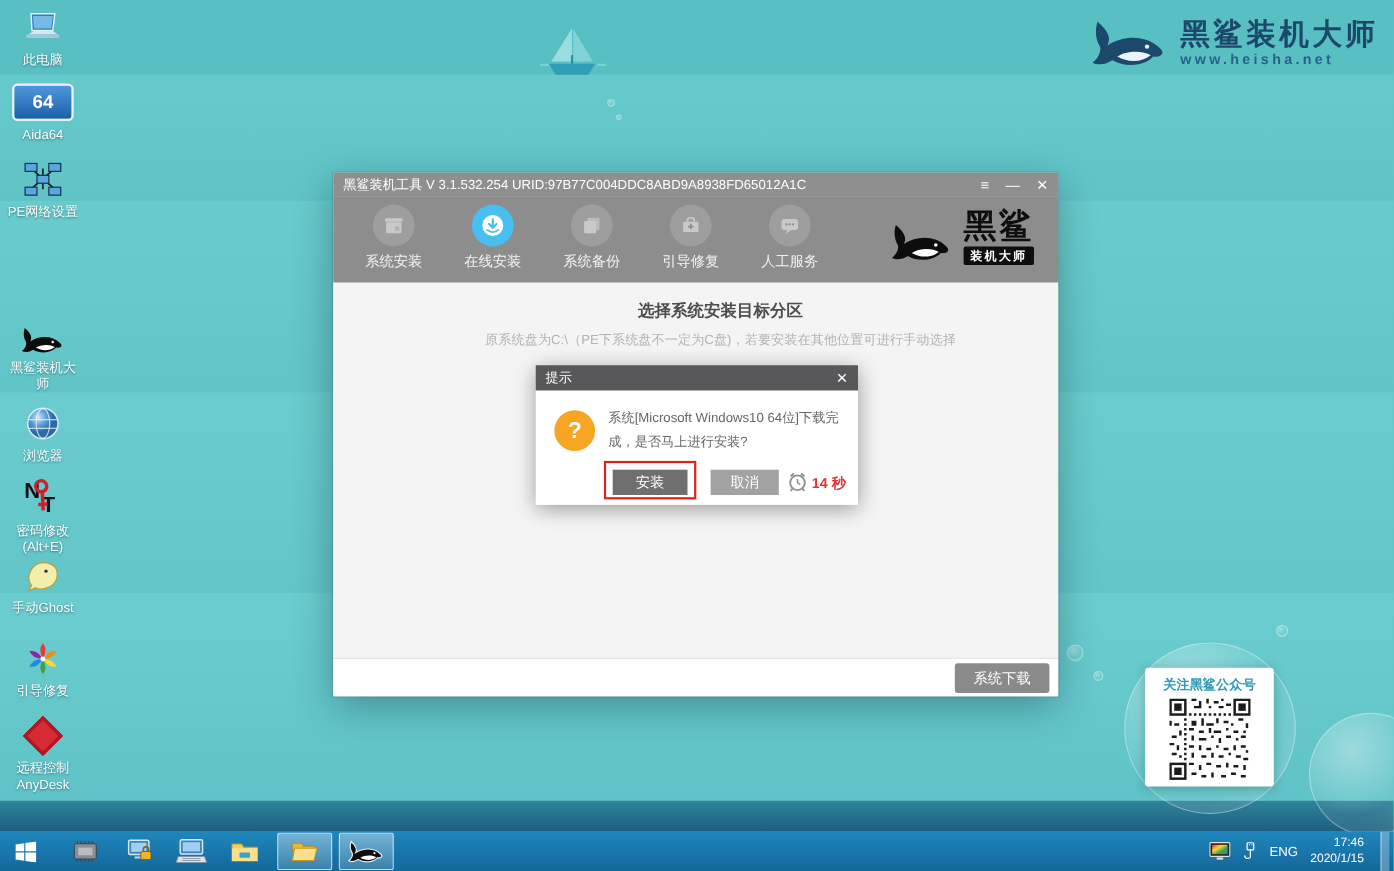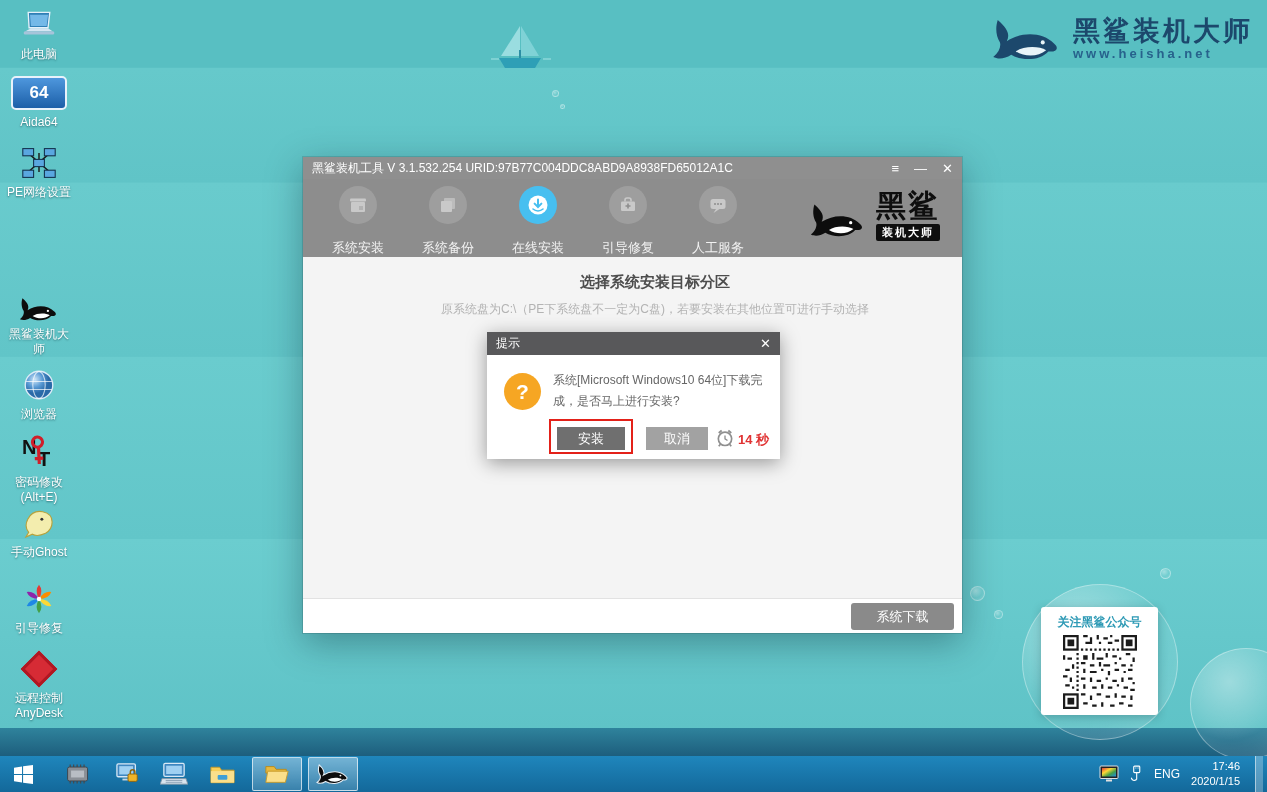--- a/index.html
+++ b/index.html
@@ -49,34 +49,34 @@
     background:#d62b35; box-shadow:inset 0 0 0 3px #b01722; }
   
   .win { position:absolute; left:303px; top:157px; width:659px; height:476px;
     background:#f4f4f4; box-shadow:0 10px 34px rgba(0,30,40,.35), 0 0 0 1px rgba(0,0,0,.12); }
   .win-title { height:22px; background:#8f8f8f; color:#fff; font-size:12px;
     display:flex; align-items:center; padding:0 9px; }
   .win-controls { margin-left:auto; display:flex; gap:15px; font-size:13px; line-height:1; }
   .win-controls span { cursor:pointer; }
   .win-nav { height:78px; background:#8d8d8d; position:relative; display:flex; padding-left:10px; }
   .tab { width:90px; display:flex; flex-direction:column; align-items:center; padding-top:7px;
-    color:#f2f2f2; font-size:13px; cursor:pointer;justify-content:space-between; }
+    color:#f2f2f2; font-size:13px; cursor:pointer; }
   .tab-circle { width:38px; height:38px; border-radius:50%; background:#9e9e9e;
     display:flex; align-items:center; justify-content:center; margin-bottom:5px; }
   .tab.active .tab-circle { background:#47bff0; }
   .nav-logo { position:absolute; right:22px; top:12px; display:flex; align-items:flex-end; gap:9px; }
   .nav-logo-txt1 { font-size:30px; font-weight:900; color:#0e0e0e; letter-spacing:2px; line-height:1; }
   .nav-logo-txt2 { display:inline-block; margin-top:3px; font-size:11px; font-weight:bold;
     color:#fff; background:#0e0e0e; padding:1px 6px; border-radius:2px; letter-spacing:2px; }
   .win-body { position:absolute; left:0; top:100px; right:0; bottom:35px; background:#f4f4f4;padding-left:45px; }
   .heading { margin-top:16px; text-align:center; font-size:15px; font-weight:bold; color:#4d4d4d; }
   .subheading { margin-top:9px; text-align:center; font-size:12px; color:#b3b3b3; }
   .win-footer { position:absolute; left:0; right:0; bottom:0; height:35px; background:#fff;
     border-top:1px solid #e2e2e2; }
-  .dl-btn { position:absolute; right:8px; top:4px; width:103px; height:27px;
+  .dl-btn { position:absolute; right:8px; top:4px; width:86px; height:27px;
     background:#8a8a8a; color:#fff; font-size:13px; border:none; border-radius:3px; cursor:pointer;
     font-family:inherit; }
   
   .dialog { position:absolute; left:487px; top:332px; width:293px; height:127px;
     background:#fff; box-shadow:0 4px 18px rgba(0,0,0,.38); }
   .dlg-title { height:23px; background:#58585a; color:#fff; font-size:12px;
     display:flex; align-items:center; padding:0 9px; }
   .dlg-close { margin-left:auto; cursor:pointer; font-size:13px; }
   .q-circle { position:absolute; left:17px; top:41px; width:37px; height:37px; border-radius:50%;
     background:#f6a623; color:#fff; font-size:21px; font-weight:bold;
@@ -316,38 +316,38 @@
     <div class="tab">
       <div class="tab-circle">
         <svg width="20" height="20" viewBox="0 0 20 20" fill="#c9c9c9">
           <rect x="3" y="7" width="14" height="10" rx="1"></rect>
             <rect x="2" y="3.5" width="16" height="3" rx="1"></rect>
           <rect x="11" y="11" width="4" height="4" fill="#b2b2b2"></rect>
         </svg>
       </div>
       <span>系统安装</span>
     </div>
-    <div class="tab">
-      <div class="tab-circle">
-        <svg width="20" height="20" viewBox="0 0 20 20" fill="#c9c9c9">
-          <rect x="6" y="3" width="11" height="11" rx="1" fill="#bcbcbc"></rect>
-          <rect x="3" y="6" width="11" height="11" rx="1"></rect>
-        </svg>
-      </div>
-      <span>系统备份</span>
-    </div>
     <div class="tab active">
       <div class="tab-circle">
         <svg width="22" height="22" viewBox="0 0 22 22">
           <circle cx="11" cy="11" r="9.5" fill="#fff"></circle>
           <path d="M11 5.5 v6.5 M7.6 9.6 L11 13 l3.4 -3.4" stroke="#47bff0" stroke-width="2" fill="none" stroke-linecap="round"></path>
           <path d="M6 15 a7.4 7.4 0 0 0 10 0" stroke="#47bff0" stroke-width="1.6" fill="none" stroke-linecap="round"></path>
         </svg>
       </div>
       <span>在线安装</span>
+    </div>
+    <div class="tab">
+      <div class="tab-circle">
+        <svg width="20" height="20" viewBox="0 0 20 20" fill="#c9c9c9">
+          <rect x="6" y="3" width="11" height="11" rx="1" fill="#bcbcbc"></rect>
+          <rect x="3" y="6" width="11" height="11" rx="1"></rect>
+        </svg>
+      </div>
+      <span>系统备份</span>
     </div>
     <div class="tab">
       <div class="tab-circle">
         <svg width="20" height="20" viewBox="0 0 20 20">
           <rect x="3" y="6.5" width="14" height="9.5" rx="1.2" fill="#c9c9c9"></rect>
           <path d="M7 6.5 V5 a2 2 0 0 1 2 -2 h2 a2 2 0 0 1 2 2 v1.5" stroke="#c9c9c9" stroke-width="1.6" fill="none"></path>
           <path d="M10 8.5 v5 M7.5 11 h5" stroke="#8d8d8d" stroke-width="1.6"></path>
         </svg>
       </div>
       <span>引导修复</span>

